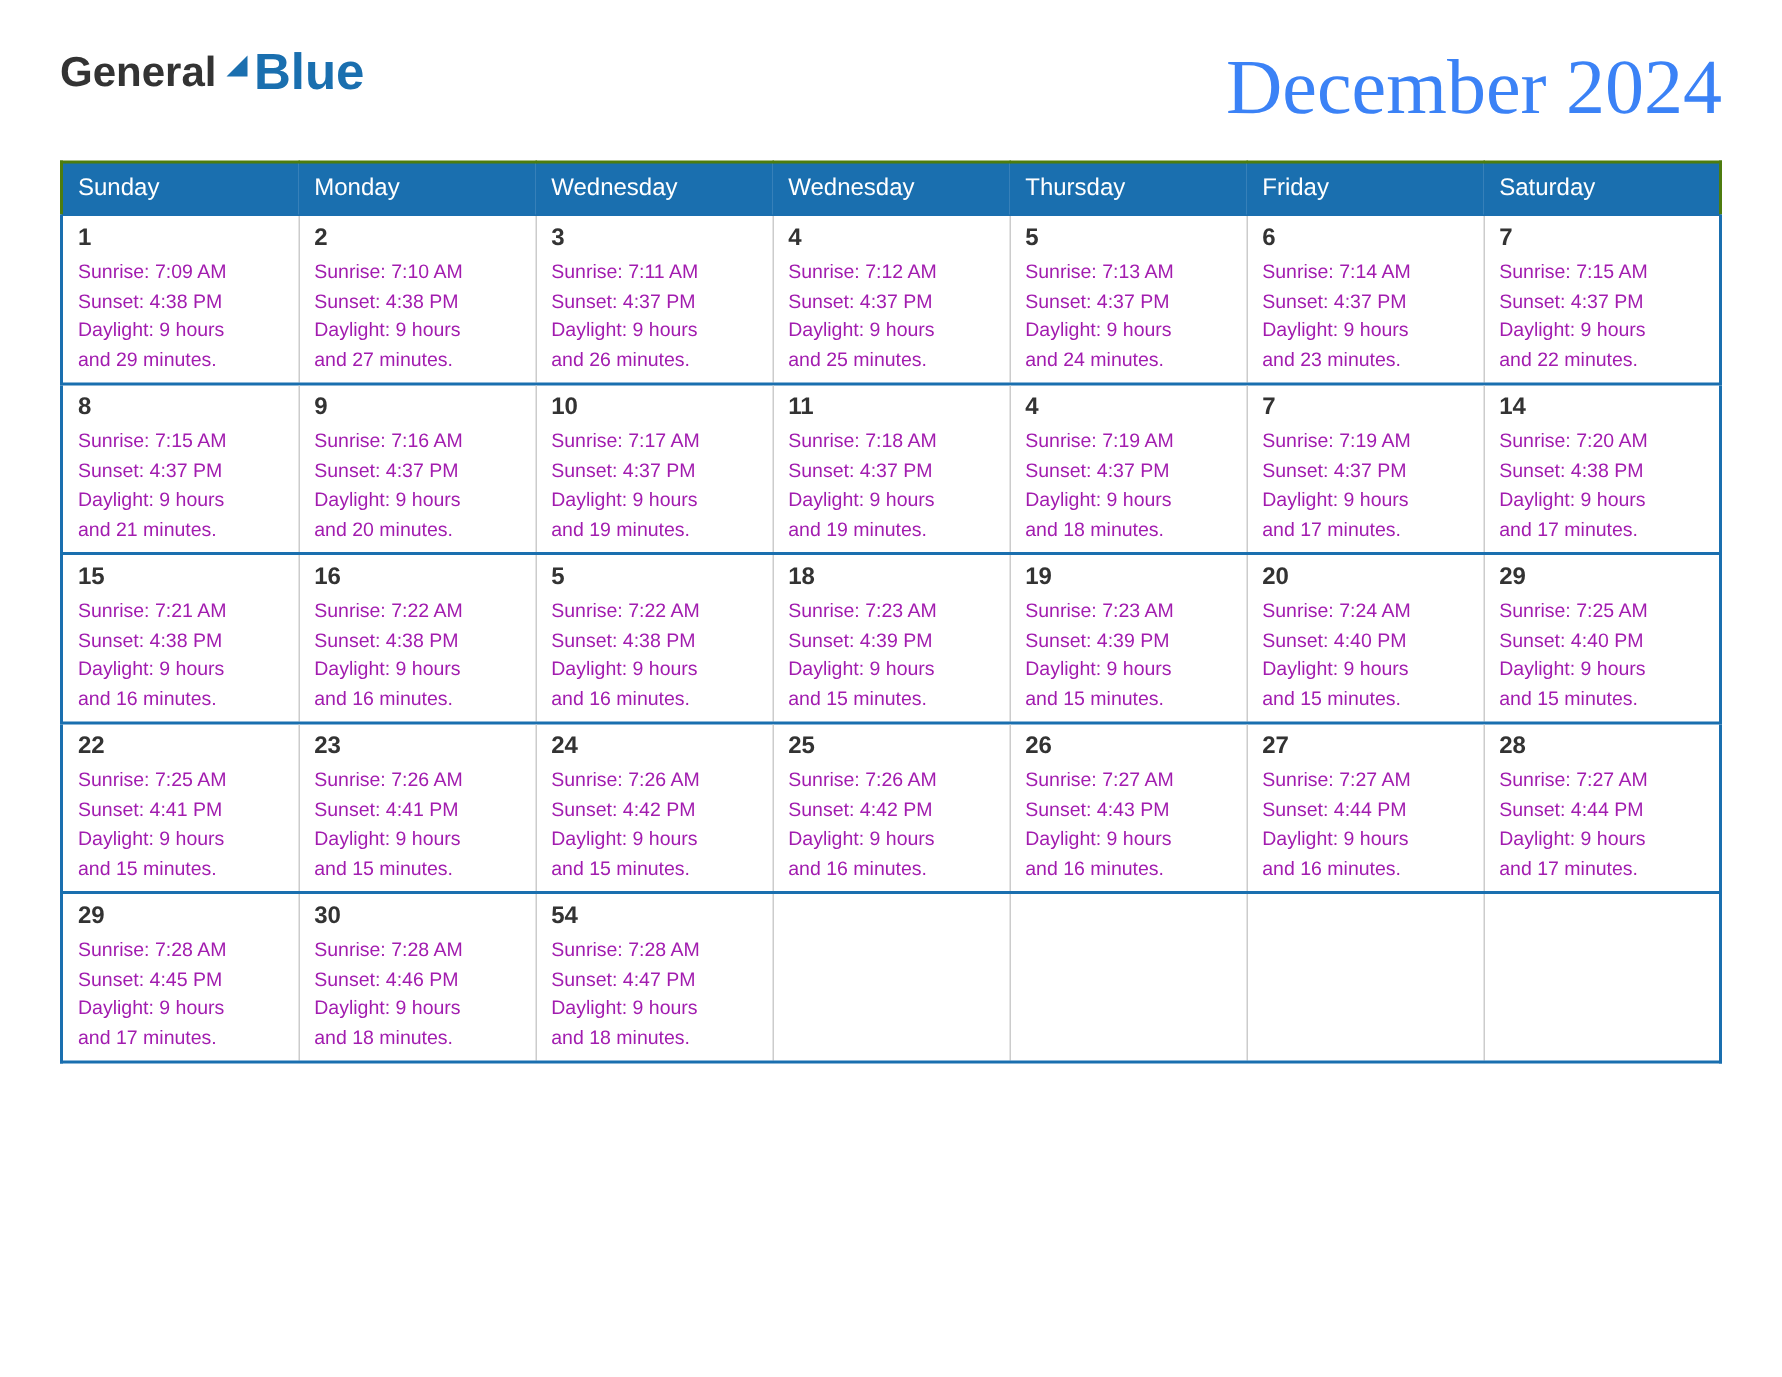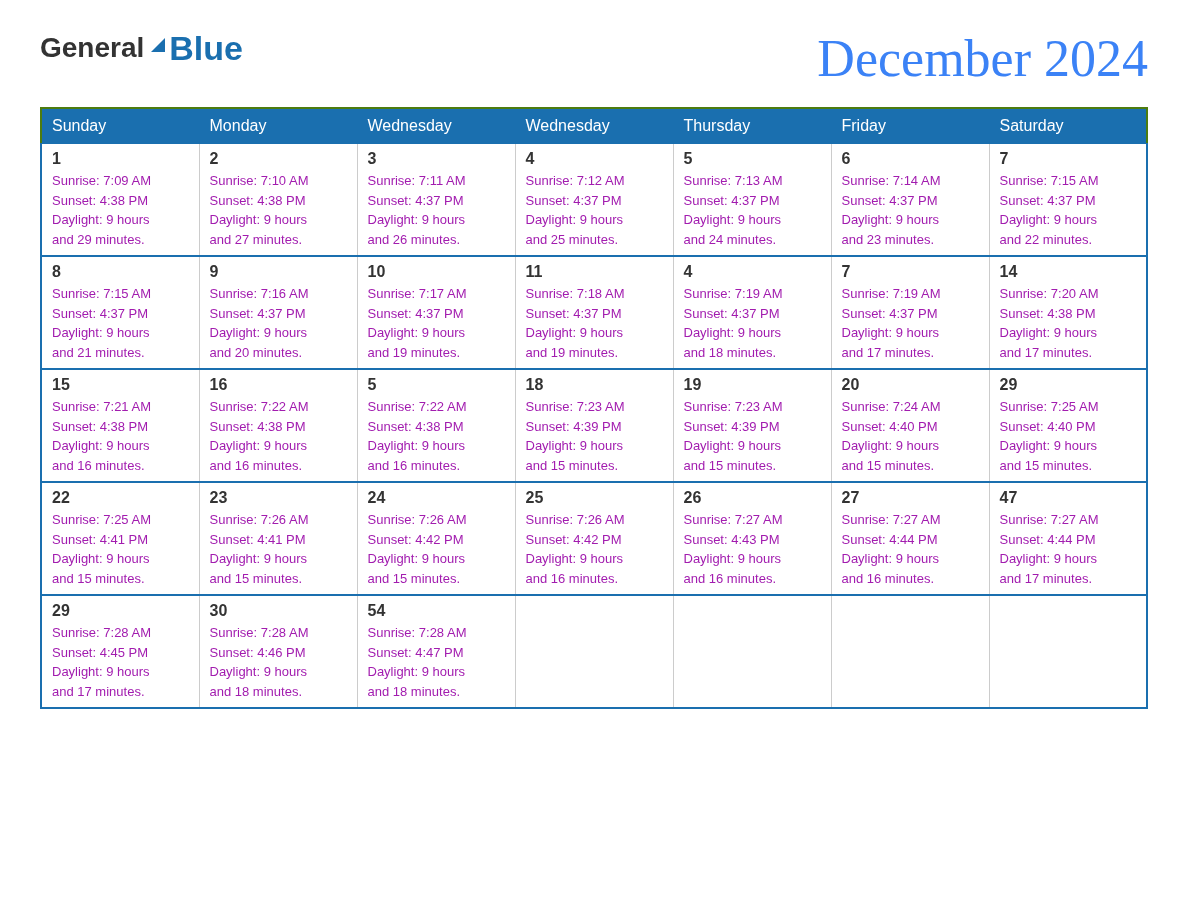--- a/index.html
+++ b/index.html
@@ -254,21 +254,21 @@
         </td>
         <td>
           <span class="day-number">26</span>
           <div class="day-info">Sunrise: 7:27 AM<br>Sunset: 4:43 PM<br>Daylight: 9 hours<br>and 16 minutes.</div>
         </td>
         <td>
           <span class="day-number">27</span>
           <div class="day-info">Sunrise: 7:27 AM<br>Sunset: 4:44 PM<br>Daylight: 9 hours<br>and 16 minutes.</div>
         </td>
         <td>
-          <span class="day-number">47</span>
+          <span class="day-number">28</span>
           <div class="day-info">Sunrise: 7:27 AM<br>Sunset: 4:44 PM<br>Daylight: 9 hours<br>and 17 minutes.</div>
         </td>
       </tr>
       <tr class="row-top-border">
         <td>
           <span class="day-number">29</span>
           <div class="day-info">Sunrise: 7:28 AM<br>Sunset: 4:45 PM<br>Daylight: 9 hours<br>and 17 minutes.</div>
         </td>
         <td>
           <span class="day-number">30</span>

